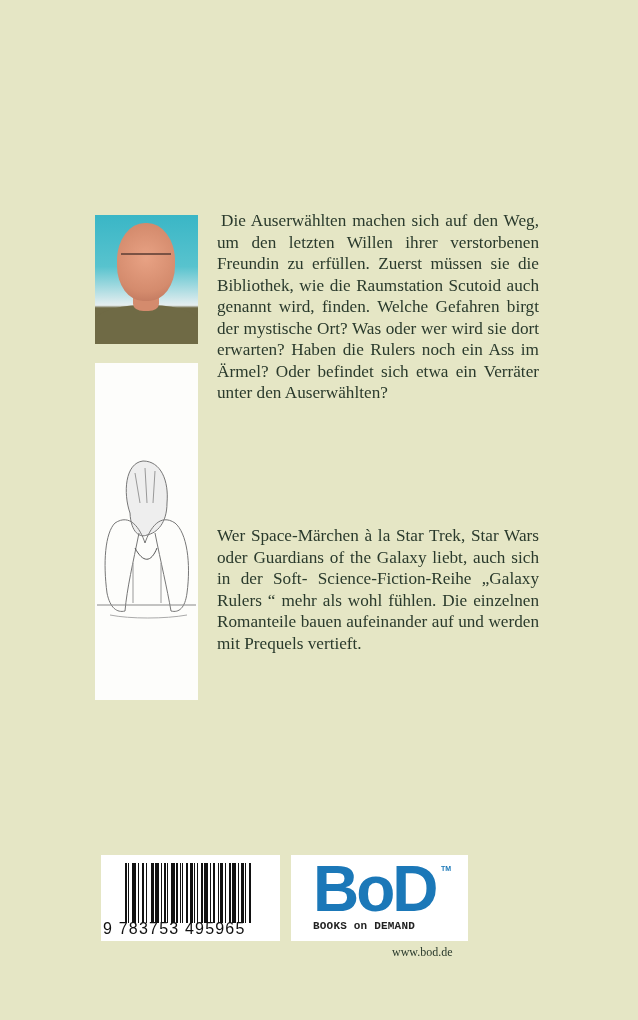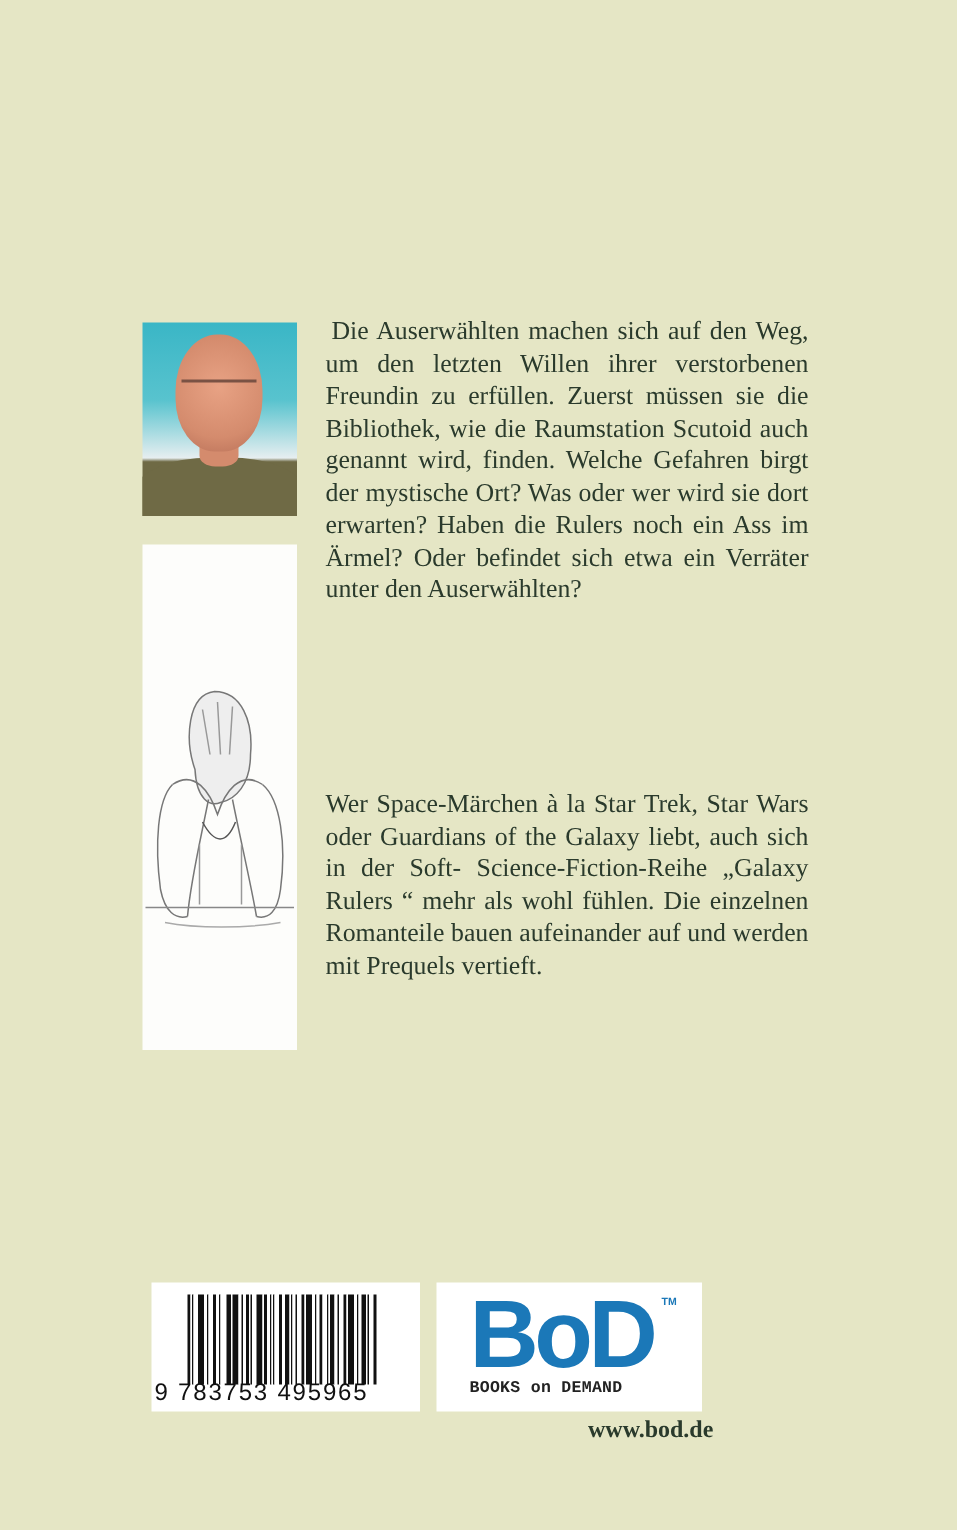--- a/index.html
+++ b/index.html
@@ -63,21 +63,21 @@
   }
   .tm {
     position:absolute; left:150px; top:10px; font-family:"Liberation Sans", sans-serif;
     font-size:7px; color:#1b78b8; font-weight:bold;
   }
   .bod-sub {
     position:absolute; left:22px; top:65px; font-family:Liberation Mono, monospace;
     font-weight:bold; font-size:11px; color:#222; letter-spacing:0.2px;
   }
   .url {
-    position:absolute; left:392px; top:945px; font-size:16px; color:#2a3a2c;font-weight:bold;
+    position:absolute; left:392px; top:945px; font-size:12px; color:#2a3a2c;
   }
 </style>
 </head>
 <body>
 
 <div class="photo">
   <div class="body"></div>
   <div class="neck"></div>
   <div class="head"></div>
   <div class="glasses"></div>

